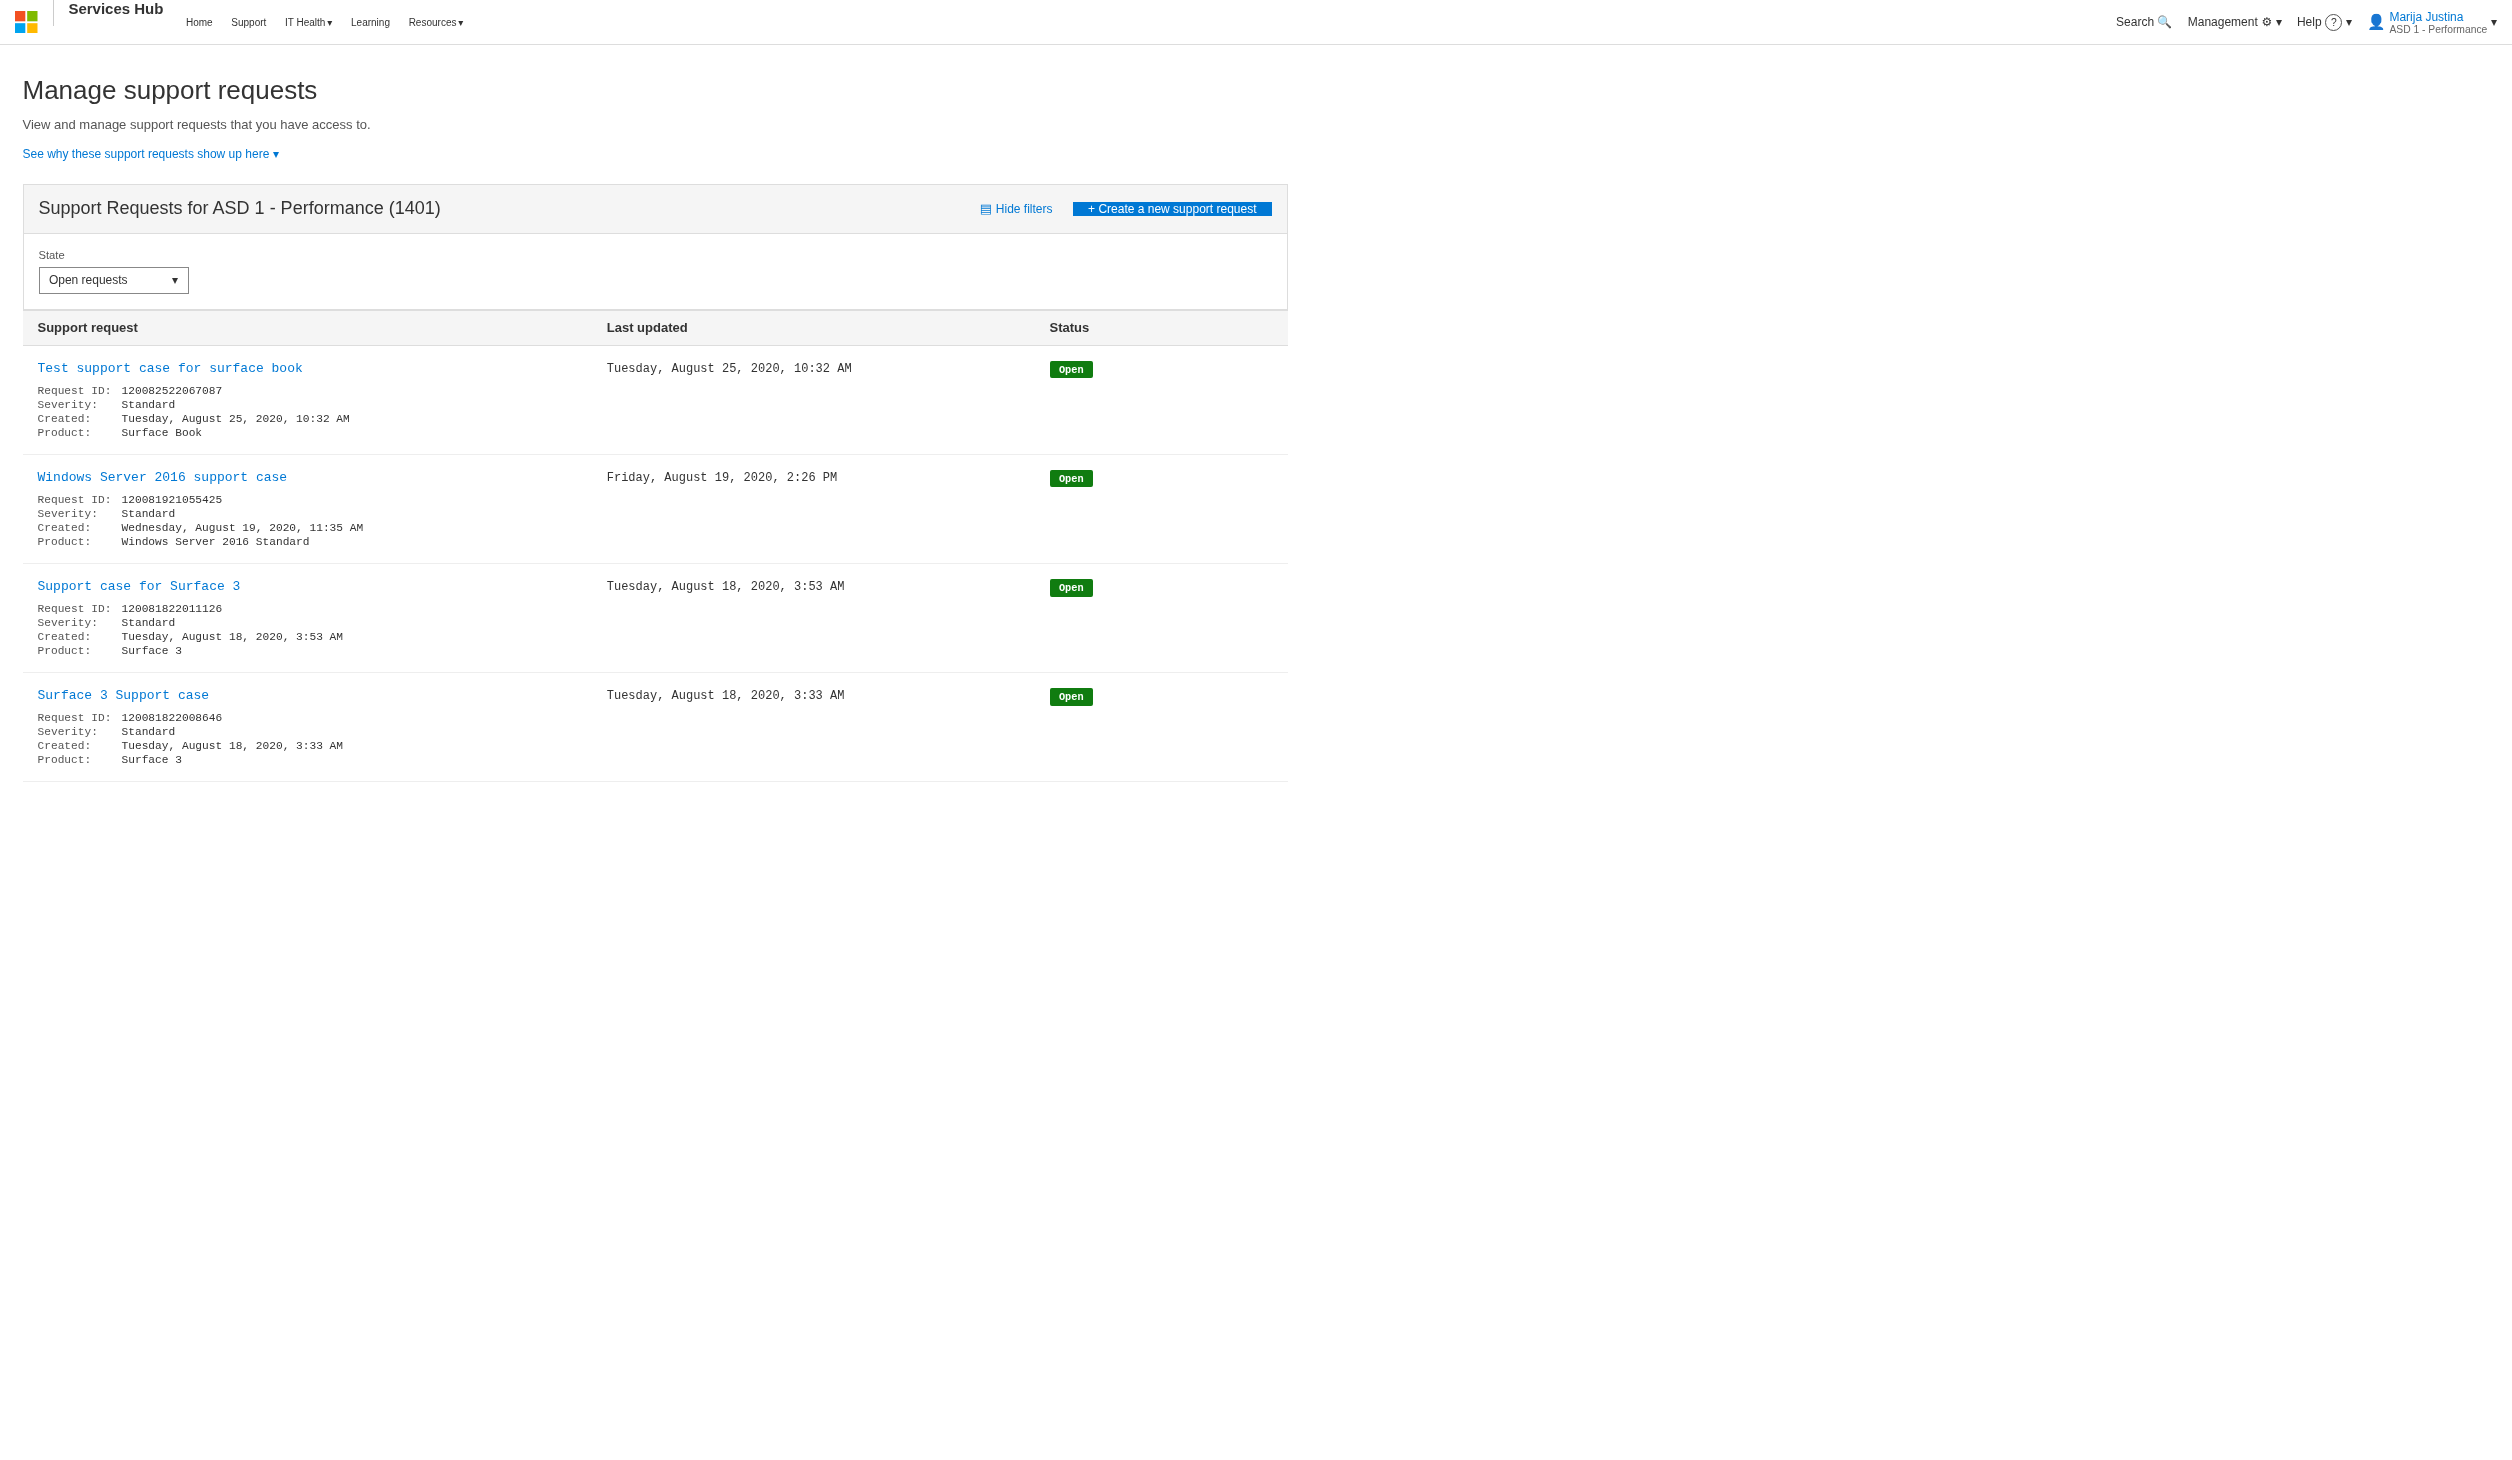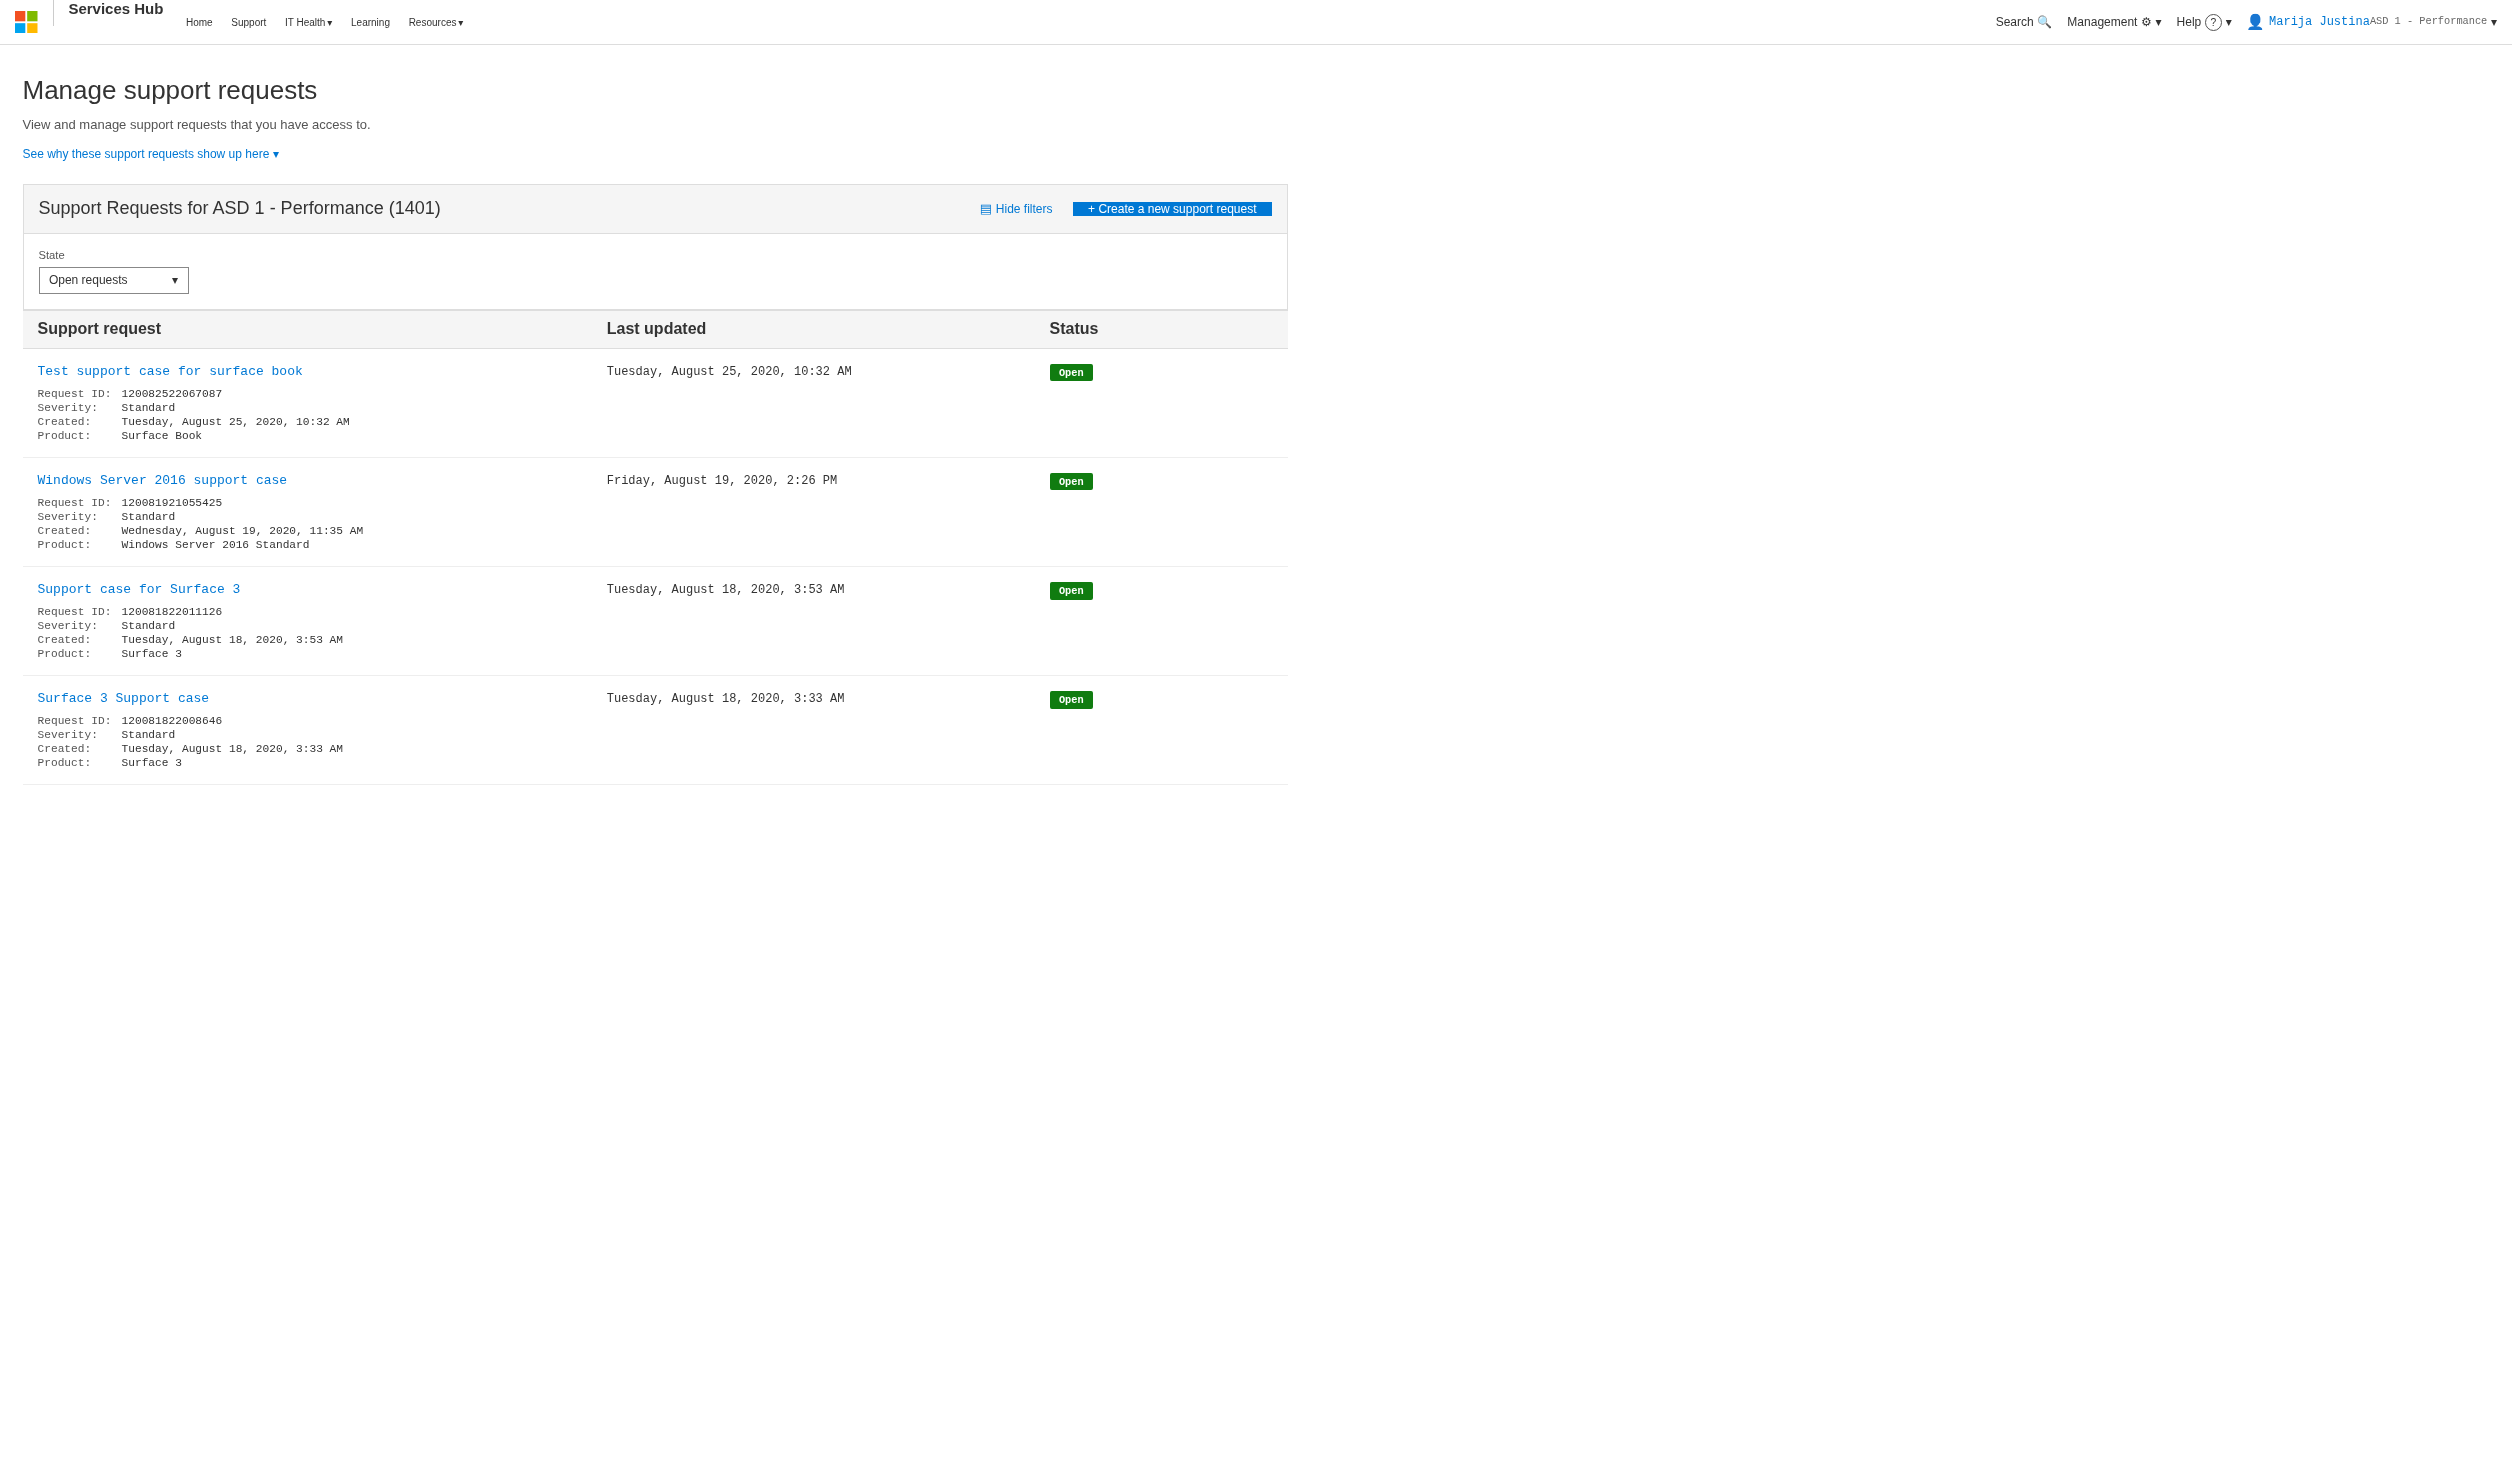--- a/index.html
+++ b/index.html
@@ -19,21 +19,21 @@
     .services-hub-title { font-size: 15px; font-weight: 600; color: #333; }
     .nav-links { display: flex; align-items: center; gap: 3.7px; margin-left: 7.5px; }
     .nav-link { font-size: 10px; color: #333; padding: 3.7px 7.5px; cursor: pointer; text-decoration: none; display: flex; align-items: center; gap: 1.9px; }
     .nav-right { margin-left: auto; display: flex; align-items: center; gap: 15px; }
     .nav-search { display: flex; align-items: center; gap: 3.7px; font-size: 12px; color: #333; cursor: pointer; }
     .nav-management { display: flex; align-items: center; gap: 3.7px; font-size: 12px; color: #333; cursor: pointer; }
     .nav-help { display: flex; align-items: center; gap: 3.7px; font-size: 12px; color: #333; cursor: pointer; }
     .nav-user { display: flex; align-items: center; gap: 3.7px; font-size: 12px; cursor: pointer; }
     .nav-user-name { color: #0078d4; font-size: 12px; }
     .nav-user-sub { font-size: 10.3px; color: #666; }
-    .nav-user-info { display: flex; flex-direction: row; font-family: Liberation Mono, monospace; }
+    .nav-user-info { display: flex; flex-direction: column; }
 
     
     .page { padding: 30px 22.5px; max-width: 1310px; }
     .page-title { font-size: 26px; font-weight: 300; color: #333; margin-bottom: 11.2px; }
     .page-subtitle { font-size: 13px; color: #555; margin-bottom: 15px; }
     .why-link { font-size: 12px; color: #0078d4; cursor: pointer; display: flex; align-items: center; gap: 3.7px; margin-bottom: 22.5px; }
 
     
     .filter-bar {
       background: #f5f5f5;
@@ -85,21 +85,21 @@
       cursor: pointer;
       justify-content: space-between;
       font-size: 12px;
       color: #333;
       background: #fff;
     }
 
     
     .support-table { width: 100%; border-collapse: collapse; margin-top: 0; }
     .table-header-row { background: #f5f5f5; border-bottom: 0.9px solid #ddd; border-top: 0.9px solid #ddd; }
-    .table-header-row th { padding: 9.4px 15px; text-align: left; font-size: 16px; font-weight: 600; color: #333; }
+    .table-header-row th { padding: 9.4px 15px; text-align: left; font-size: 13px; font-weight: 600; color: #333; }
     .request-row { border-bottom: 0.9px solid #eee; font-family: Liberation Mono, monospace; }
     .request-row td { padding: 15px 15px 15px 15px; vertical-align: top; }
     .request-title { color: #0078d4; font-size: 13px; font-weight: 500; cursor: pointer; text-decoration: none; display: block; margin-bottom: 9.4px; }
     .meta-grid { display: grid; grid-template-columns: 84px 1fr; gap: 1.9px 0; }
     .meta-label { font-size: 11.2px; color: #555; font-weight: 500; }
     .meta-value { font-size: 11.2px; color: #333; }
     .status-badge {
       display: inline-block;
       background: #107c10;
       color: #fff;

